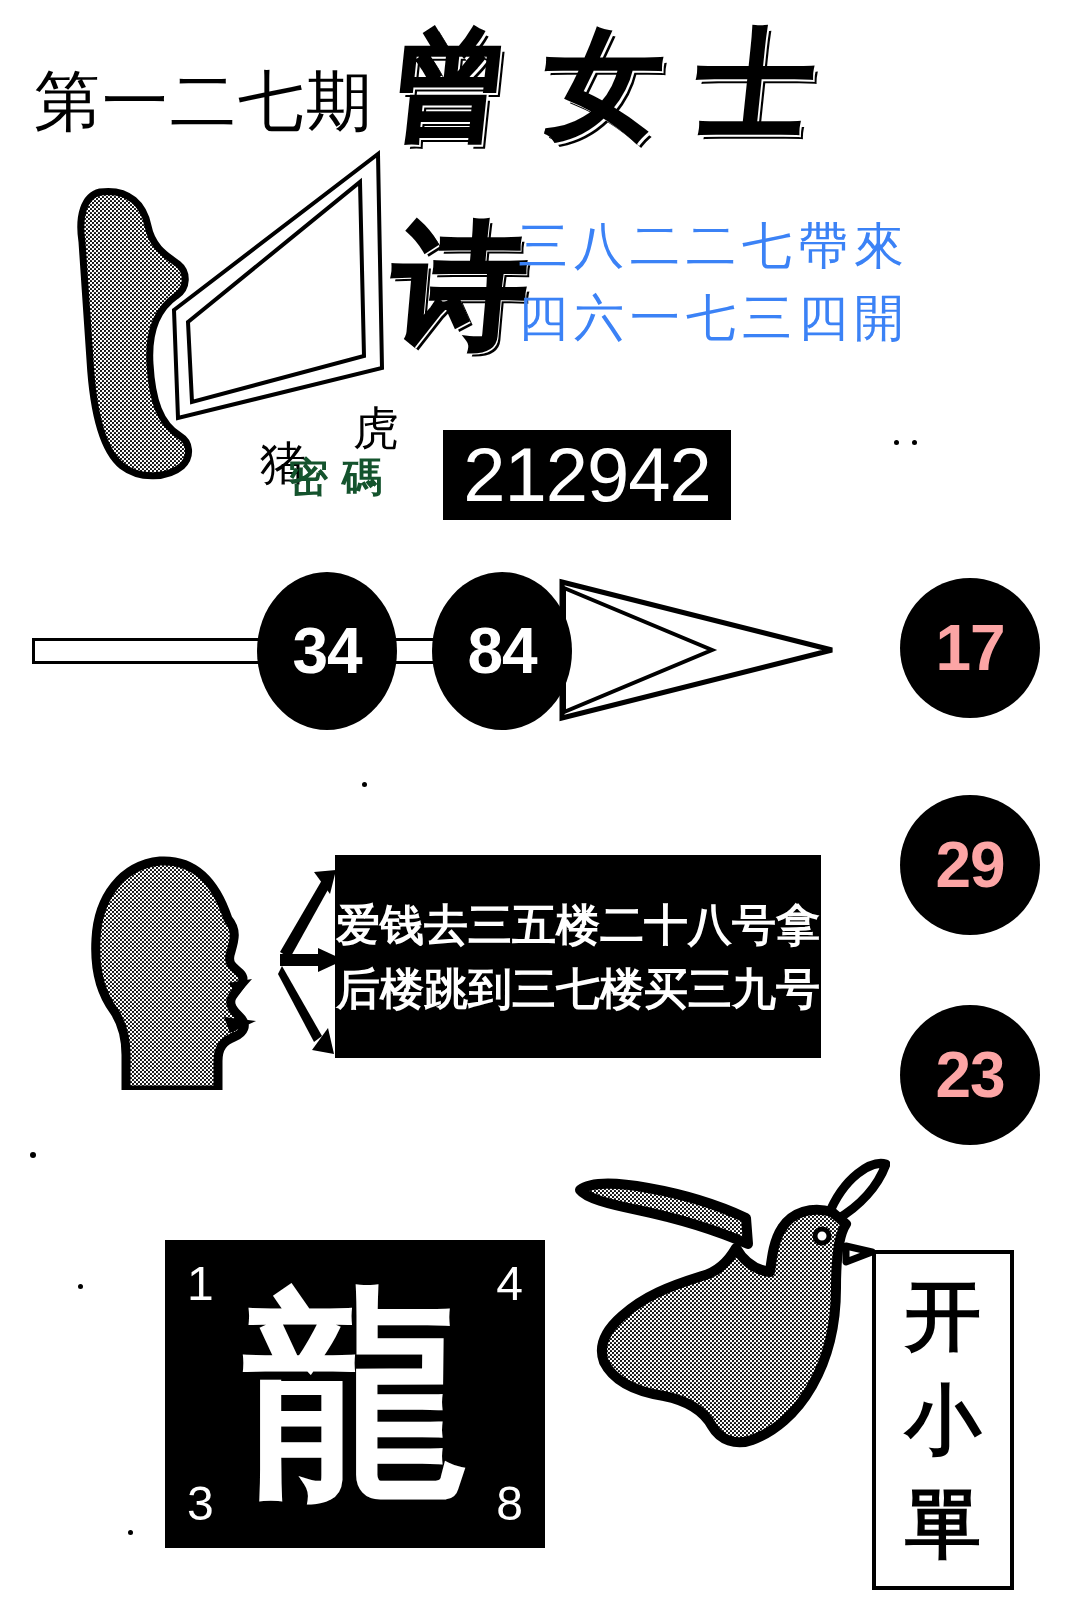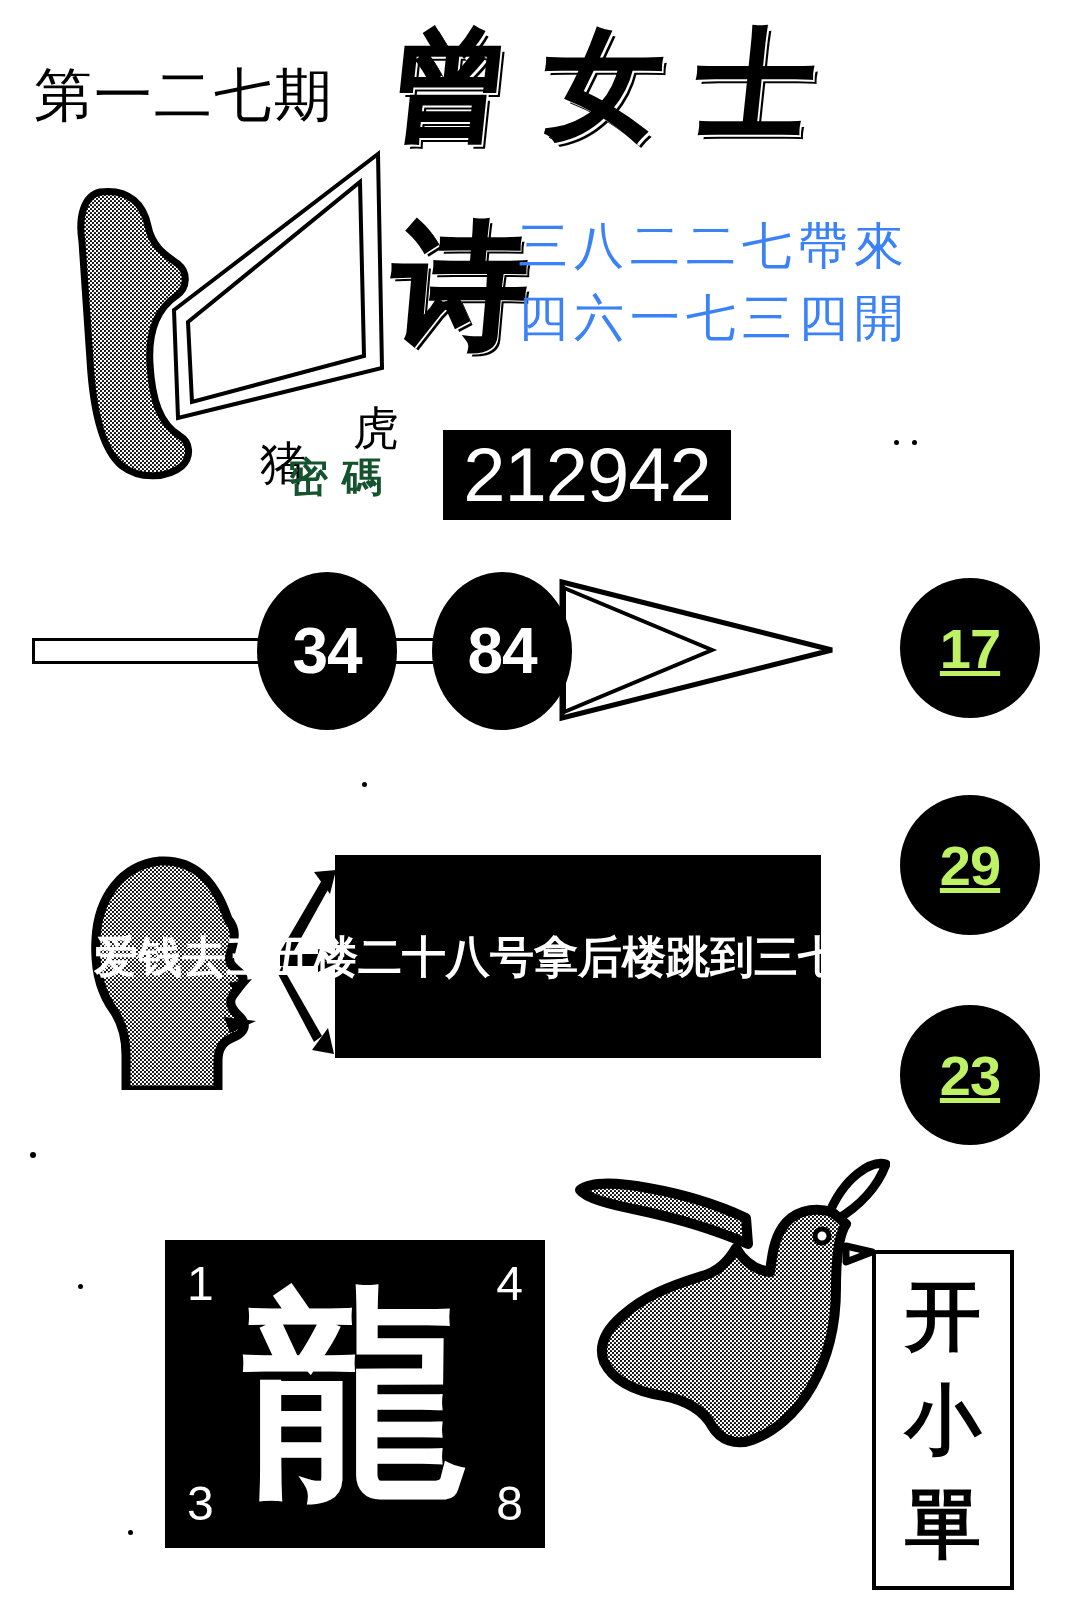--- a/index.html
+++ b/index.html
@@ -12,21 +12,21 @@
   #page {
     position:relative;
     width:1080px; height:1606px;
     background:#ffffff;
   }
 
   
   .issue-label {
     position:absolute; left:34px; top:57px;
     font-family:"Liberation Serif", serif;
-    font-size:58px; font-weight:400; letter-spacing:2px;
+    font-size:66px; font-weight:400; letter-spacing:2px;
     color:#000; white-space:nowrap;
   }
   .brand-title {
     position:absolute; left:392px; top:6px;
     font-family:"DejaVu Serif", serif;
     font-size:118px; font-weight:700;
     letter-spacing:34px;
     color:#000; white-space:nowrap;
     -webkit-text-stroke:2px #000;
     transform:skewX(-6deg);
@@ -103,36 +103,36 @@
   .ne-3 { left:410px; }
 
   
   .side-circle {
     position:absolute;
     width:140px; height:140px; border-radius:50%;
     background:#000;
     display:flex; align-items:center; justify-content:center;
   }
   .side-circle span {
-    color:#bef264; font-size:56px; font-weight:700;
-    font-family:"Liberation Sans", sans-serif; letter-spacing:-1px;text-decoration:underline;
+    color:#fca5a5; font-size:64px; font-weight:700;
+    font-family:"Liberation Sans", sans-serif; letter-spacing:-1px;
   }
   .sc-1 { left:900px; top:578px; }
   .sc-2 { left:900px; top:795px; }
   .sc-3 { left:900px; top:1005px; }
 
   
   .head-wrap { position:absolute; left:88px; top:855px; width:200px; height:235px; }
   .arrows-wrap { position:absolute; left:278px; top:868px; width:70px; height:190px; }
 
   .msg-box {
     position:absolute; left:335px; top:855px;
     width:486px; height:203px;
     background:#000;
-    display:flex; flex-direction:row;
+    display:flex; flex-direction:column;
     justify-content:center; align-items:center;
     padding:6px 0;
   }
   .msg-line {
     color:#fff;
     font-family:"Liberation Sans", sans-serif;
     font-weight:700;
     font-size:44px;
     letter-spacing:0px;
     line-height:1.45;

